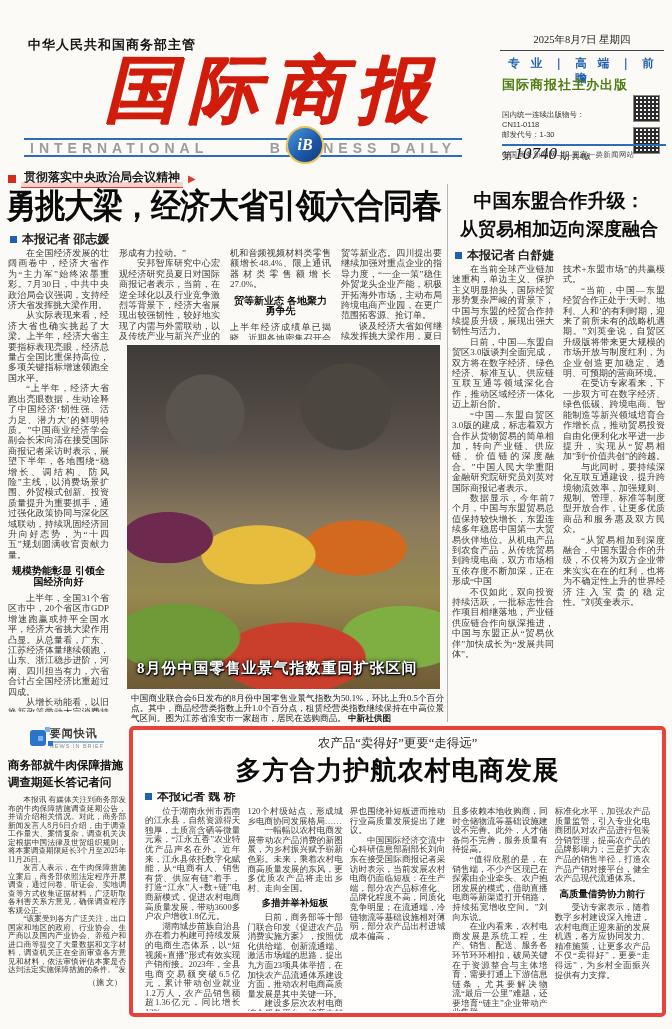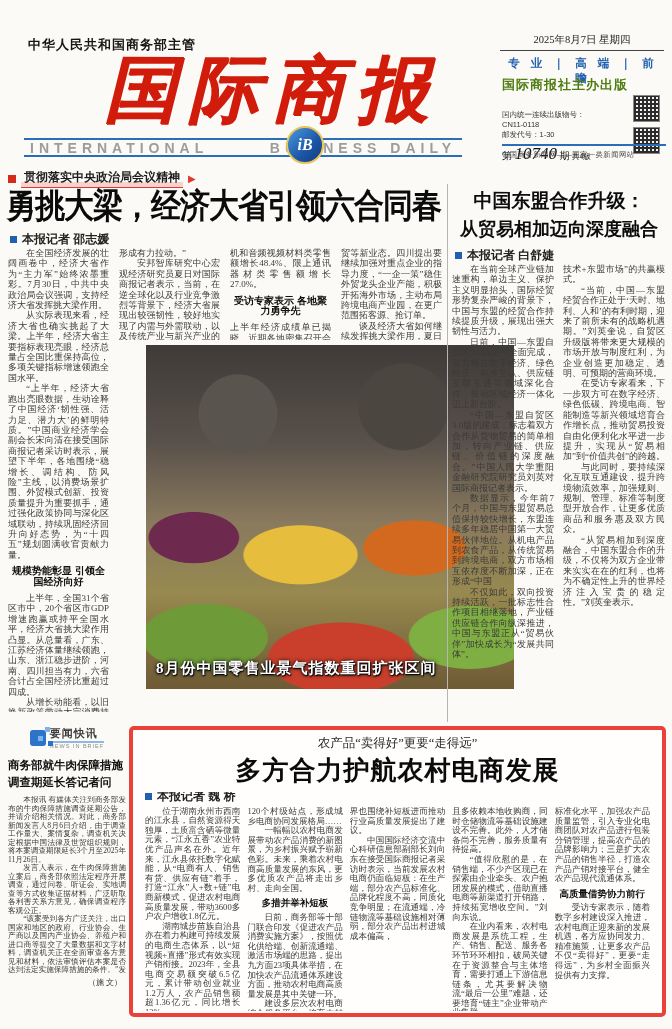--- a/index.html
+++ b/index.html
@@ -63,21 +63,21 @@
     overflow:hidden; }
   .textcol p { text-indent:2em; margin:0; }
   .cont p:first-child { text-indent:0; }
   .sub { font-family:"Liberation Sans",sans-serif; font-weight:bold; font-size:10px; color:#111;
     text-align:center; margin:6px 0; text-indent:0; }
   .lc1 { left:8px;   top:248px; width:101px; height:464px; }
   .lc2 { left:119px; top:248px; width:101px; height:92px; }
   .lc3 { left:230px; top:248px; width:101px; height:92px; }
   .lc4 { left:341px; top:248px; width:101px; height:92px; }
   
-  .photo { position:absolute; left:146px; top:345px; width:368px; height:344px; overflow:hidden;
+  .photo { position:absolute; left:127px; top:345px; width:313px; height:344px; overflow:hidden;
     background:
       radial-gradient(46px 26px at 13% 56%, #6e2a4e 0 97%, transparent 100%),
       radial-gradient(58px 30px at 42% 61%, #e6bd3c 0 97%, transparent 100%),
       radial-gradient(52px 28px at 73% 59%, #d2691e 0 97%, transparent 100%),
       radial-gradient(64px 34px at 16% 85%, #6f9a38 0 97%, transparent 100%),
       radial-gradient(74px 36px at 53% 91%, #c93f2c 0 97%, transparent 100%),
       radial-gradient(62px 32px at 88% 85%, #7fae42 0 97%, transparent 100%),
       radial-gradient(40px 40px at 25% 20%, #5a544e 0 97%, transparent 100%),
       radial-gradient(46px 44px at 70% 18%, #4c4640 0 97%, transparent 100%),
       linear-gradient(180deg,#3f3b38 0%,#58504a 28%,#8a7a5e 52%,#97894f 72%,#6e5a35 100%); }
@@ -188,32 +188,36 @@
       </div>
   </div>
   <div class="textcol cont lc2">
       <p>形成有力拉动。”</p>
       <p>安邦智库研究中心宏观经济研究员夏日对国际商报记者表示，当前，在逆全球化以及行业竞争激烈等背景下，经济大省展现出较强韧性，较好地实现了内需与外需联动，以及传统产业与新兴产业的结合。</p>
     </div>
   <div class="textcol cont lc3">
     <div class="cont">
         <p>机和音频视频材料类零售额增长48.4%、限上通讯器材类零售额增长27.0%。</p>
       </div>
-    <h3 class="sub">受访专家表示 各地聚力勇争先</h3>
+    <h3 class="sub">贸等新业态 各地聚力勇争先</h3>
     <div>
         <p>上半年经济成绩单已揭晓，近期各地密集召开会议，紧扣全年增长目标，锚定下一阶段工作重心，围绕稳就业、稳企业、稳市场、稳预期持续加力。</p>
       </div>
   </div>
   <div class="textcol cont lc4">
       <p>贸等新业态。四川提出要继续加强对重点企业的指导力度，“一企一策”稳住外贸龙头企业产能，积极开拓海外市场，主动布局跨境电商产业园，在更广范围拓客源、抢订单。</p>
       <p>谈及经济大省如何继续发挥挑大梁作用，夏日建议，要继续扩大内需，注重新旧动能接续转换，加快培育新质生产力，以更大力度推进重点领域改革。</p>
     </div>
 
   <div class="photo">
     <div class="photo-title">8月份中国零售业景气指数重回扩张区间</div>
+  </div>
+  <div class="caption">
+    <span class="cap">中国商业联合会6日发布的8月份中国零售业景气指数为50.1%，环比上升0.5个百分点。其中，商品经营类指数上升1.0个百分点，租赁经营类指数继续保持在中高位景气区间。图为江苏省淮安市一家超市，居民在选购商品。</span>
+    <span class="credit">中新社供图</span>
   </div>
 
   <div class="vrule"></div>
   <div class="as-hl">
     <div class="l1">中国东盟合作升级：</div>
     <div class="l2">从贸易相加迈向深度融合</div>
   </div>
   <div class="byline as-byline">
     <span class="bsq"></span>
     <span>本报记者 白舒婕</span>

